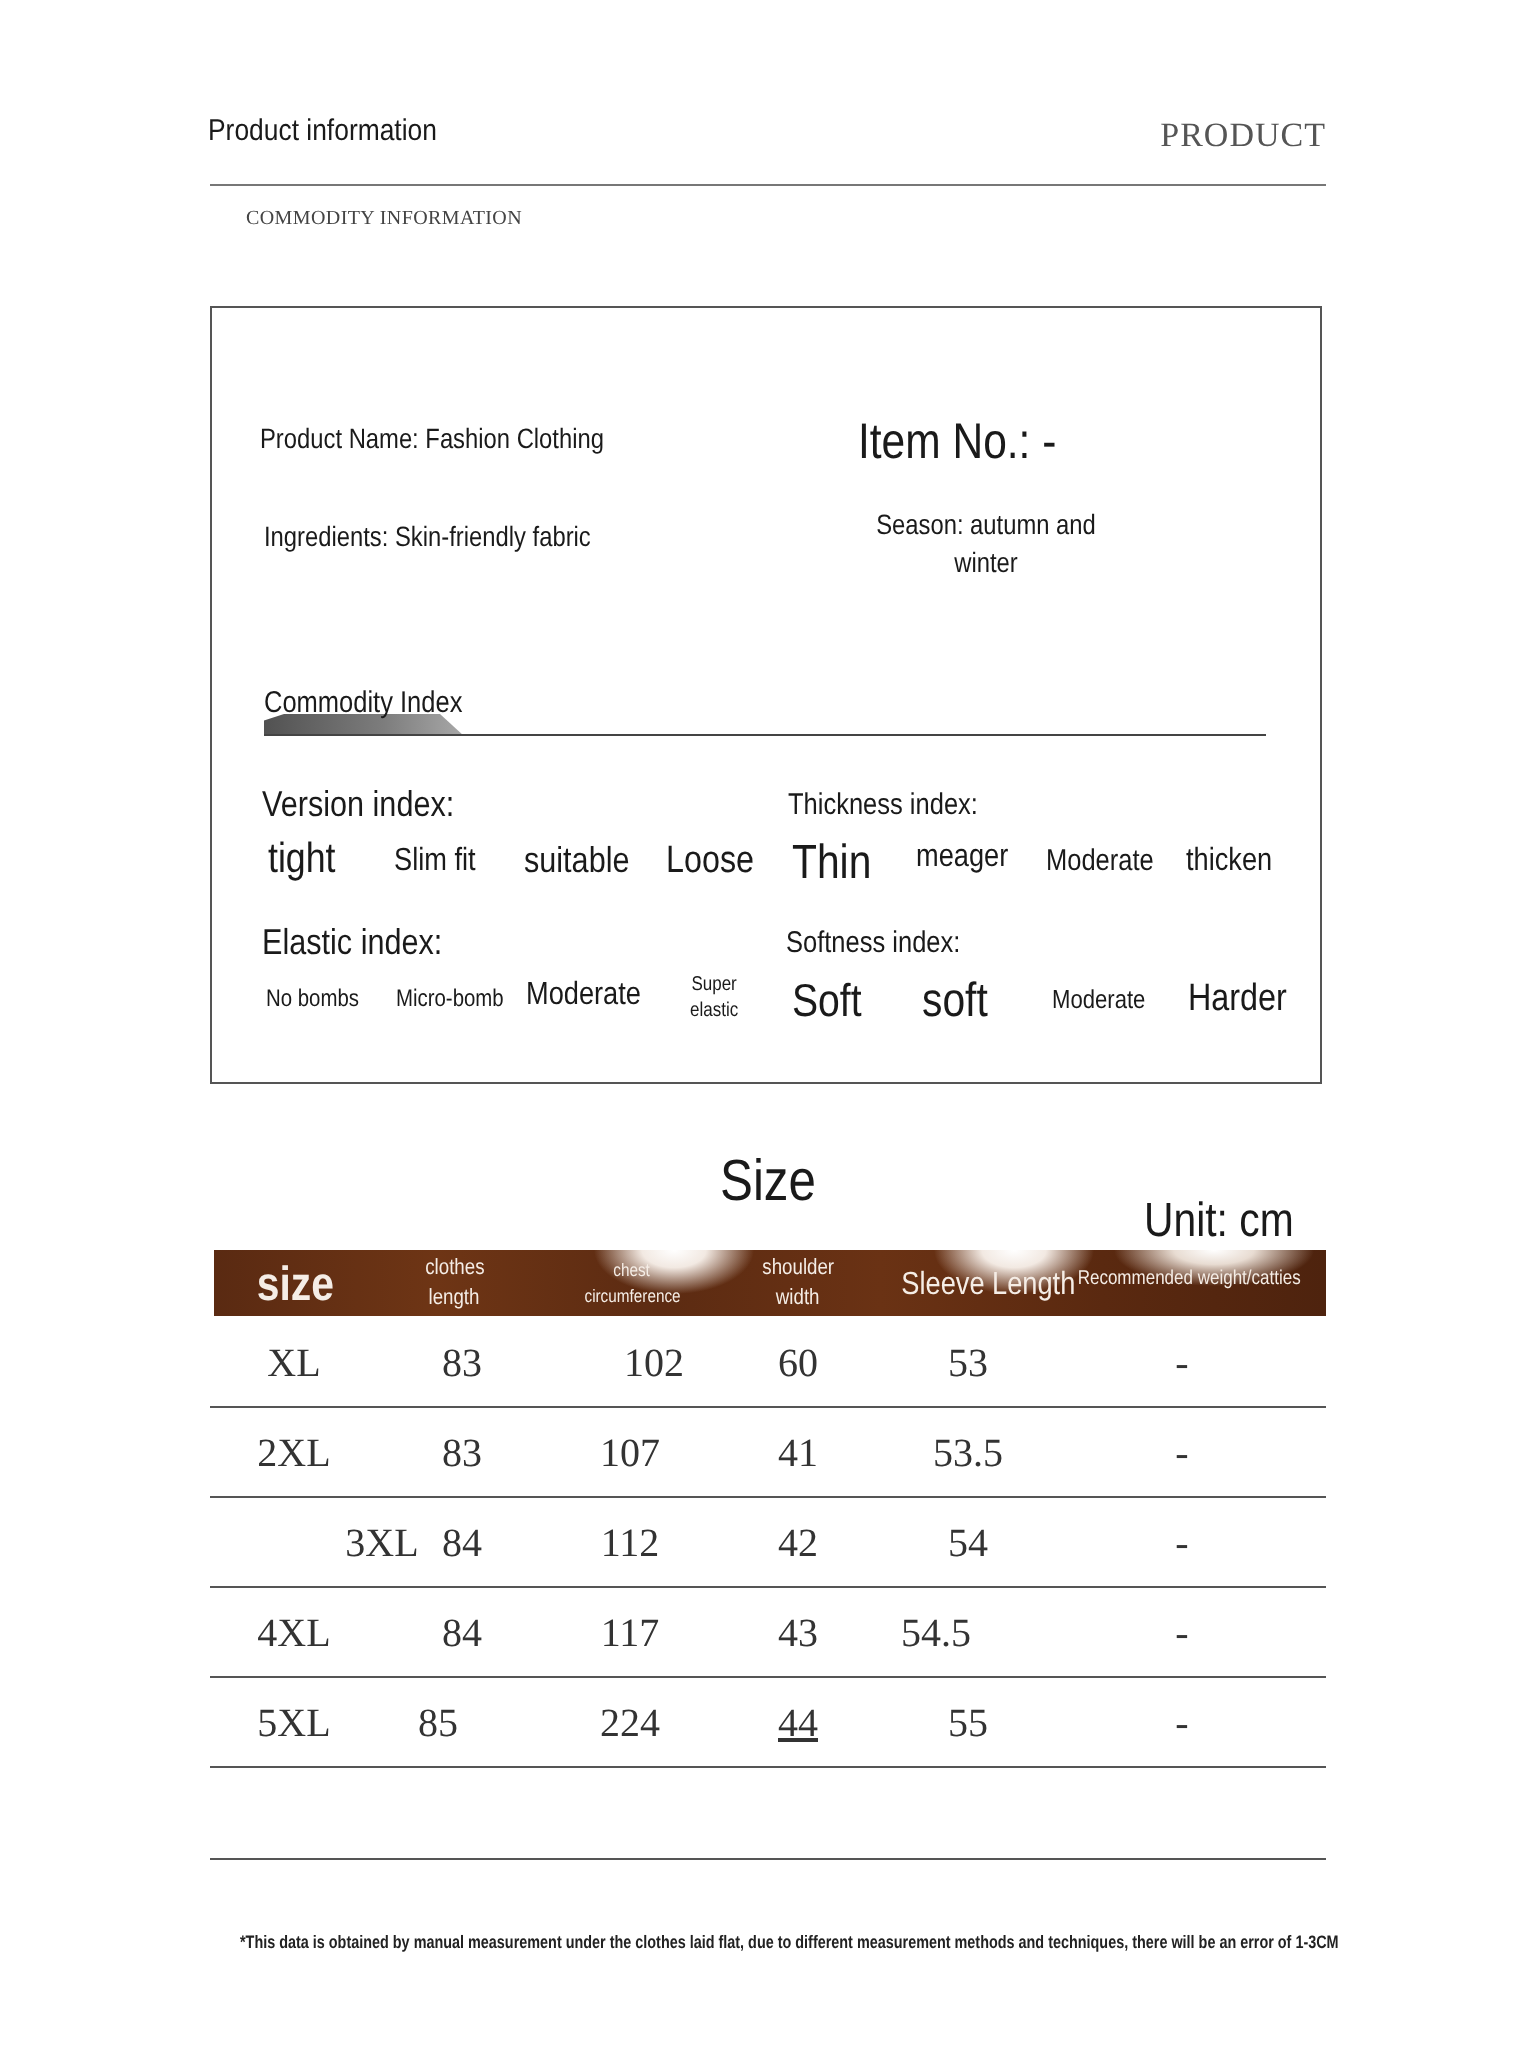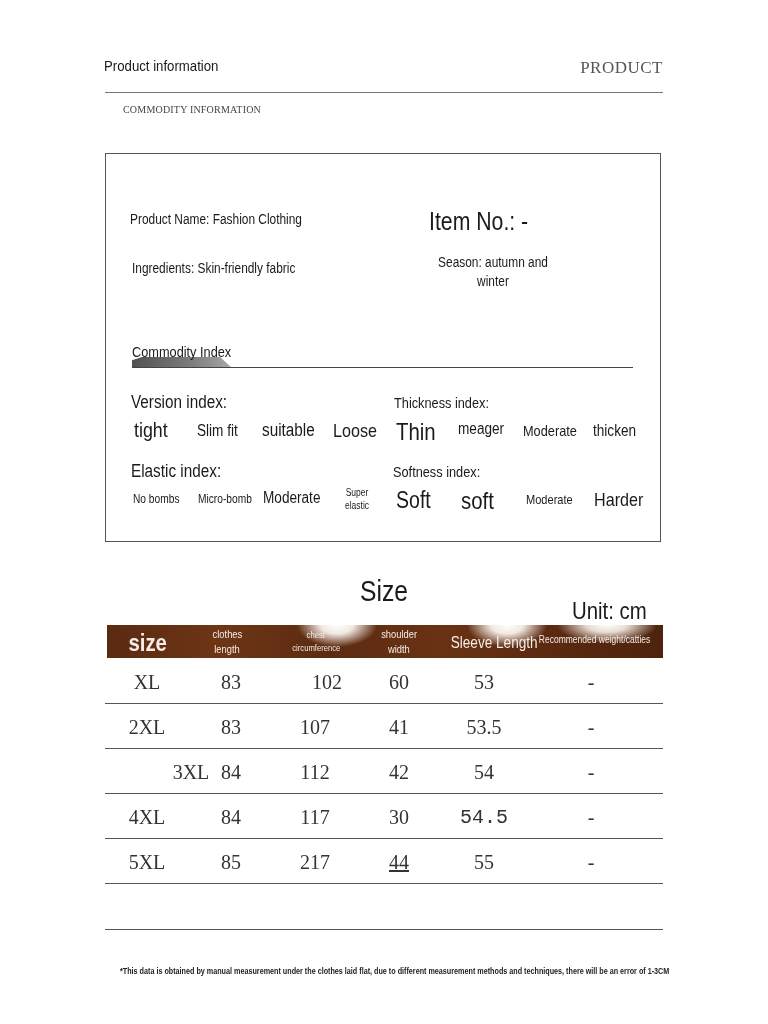--- a/index.html
+++ b/index.html
@@ -141,29 +141,29 @@
     <div class="cell" style="left:210px;">112</div>
     <div class="cell" style="left:294px;">42</div>
     <div class="cell" style="left:379px;">54</div>
     <div class="cell" style="left:486px;">-</div>
     <div class="rule"></div>
   </div>
   <div class="row" style="top:794px;">
     <div class="cell" style="left:42px;">4XL</div>
     <div class="cell" style="left:126px;">84</div>
     <div class="cell" style="left:210px;">117</div>
-    <div class="cell" style="left:294px;">30</div>
-    <div class="cell" style="left:379px;font-family:Liberation Mono, monospace;">54.5</div>
+    <div class="cell" style="left:294px;">43</div>
+    <div class="cell" style="left:363px;">54.5</div>
     <div class="cell" style="left:486px;">-</div>
     <div class="rule"></div>
   </div>
   <div class="row" style="top:839px;">
     <div class="cell" style="left:42px;">5XL</div>
-    <div class="cell" style="left:126px;text-align:right;">85</div>
-    <div class="cell" style="left:210px;">217</div>
+    <div class="cell" style="left:114px;text-align:right;">85</div>
+    <div class="cell" style="left:210px;">224</div>
     <div class="cell" style="left:294px;text-decoration:underline;">44</div>
     <div class="cell" style="left:379px;">55</div>
     <div class="cell" style="left:486px;">-</div>
     <div class="rule"></div>
   </div>
 </div>
 
 <div class="foot-rule"></div>
 <div class="foot-note">*This data is obtained by manual measurement under the clothes laid flat, due to different measurement methods and techniques, there will be an error of 1-3CM</div>
 

